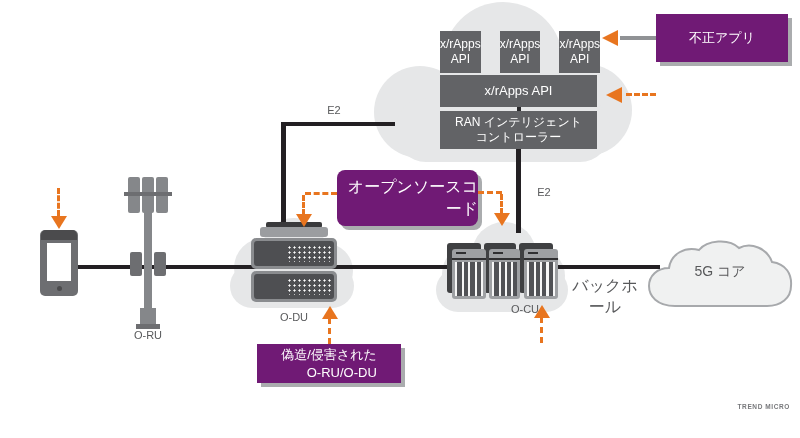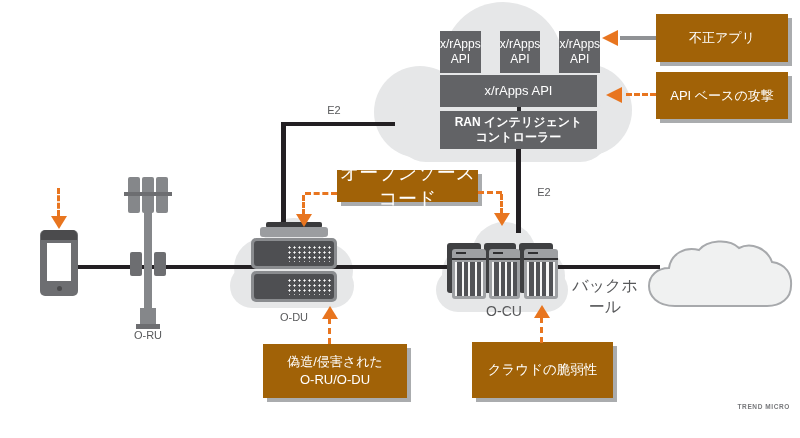--- a/index.html
+++ b/index.html
@@ -11,22 +11,22 @@
   .pre{white-space:pre-line;}
   
   .cloud{position:absolute;z-index:1;}
   
   .gbox{
     background:#626366;color:#fff;display:flex;align-items:center;justify-content:center;
     text-align:center;line-height:1.25;z-index:3;
   }
   
   .callout{
-    background:#a16207;color:#fff;display:flex;align-items:center;justify-content:center;
-    text-align:center;line-height:1.35;z-index:5;box-shadow:4px 4px 0 0 #aaacae;
+    background:#701a75;color:#fff;display:flex;align-items:center;justify-content:center;
+    text-align:right;line-height:1.35;z-index:5;box-shadow:4px 4px 0 0 #aaacae;
   }
   
   .line{background:#232023;z-index:2;}
   .grayline{background:#909295;z-index:4;}
   .dash-h{height:0;border-top:3px dashed #E8751F;z-index:5;}
   .dash-v{width:0;border-left:3px dashed #E8751F;z-index:5;}
   .tri{width:0;height:0;z-index:6;}
   .tri-left{border-top:8px solid transparent;border-bottom:8px solid transparent;border-right:16px solid #E8751F;}
   .tri-down{border-left:8px solid transparent;border-right:8px solid transparent;border-top:13px solid #E8751F;}
   .tri-up{border-left:8px solid transparent;border-right:8px solid transparent;border-bottom:13px solid #E8751F;}
@@ -68,47 +68,47 @@
   <svg class="cloud" style="left:430px;top:222px;" width="144" height="94" viewBox="0 0 144 94">
     <circle cx="42" cy="52" r="30" fill="#E6E7E8"></circle>
     <circle cx="74" cy="32" r="32" fill="#E6E7E8"></circle>
     <circle cx="107" cy="54" r="28" fill="#E6E7E8"></circle>
     <rect x="6" y="46" width="132" height="44" rx="22" fill="#E6E7E8"></rect>
   </svg>
 
   <svg class="cloud" style="left:645px;top:238px;" width="150" height="74" viewBox="0 0 150 74">
     <path d="M 30 68 C 12 68, 4 58, 4 48 C 4 38, 12 30, 24 30 C 26 16, 40 8, 54 12 C 62 2, 84 0, 94 10 C 106 4, 122 10, 127 24 C 141 26, 147 36, 146 48 C 146 60, 136 68, 122 68 Z" fill="#F0F1F1" stroke="#A7A9AC" stroke-width="2"></path>
   </svg>
+  <div class="abs slabel" style="left:660px;top:263px;width:120px;font-size:14px;">5G コア</div>
 
   <div class="abs line" style="left:78px;top:265px;width:582px;height:4px;"></div>
   <div class="abs line" style="left:283px;top:122px;width:112px;height:4px;"></div>
   <div class="abs line" style="left:281px;top:122px;width:5px;height:106px;"></div>
   <div class="abs line" style="left:516px;top:149px;width:5px;height:84px;"></div>
   <div class="abs slabel" style="left:322px;top:104px;width:24px;font-size:11px;">E2</div>
   <div class="abs slabel" style="left:532px;top:186px;width:24px;font-size:11px;">E2</div>
   <div class="abs slabel" style="left:570px;top:276px;width:70px;font-size:16px;">バックホール</div>
 
   <div class="abs" style="left:440px;top:31px;width:157px;height:42px;display:flex;gap:19px;z-index:3;">
     <div class="gbox pre" style="flex:1;font-size:12px;">x/rApps
 API</div>
     <div class="gbox pre" style="flex:1;font-size:12px;">x/rApps
 API</div>
     <div class="gbox pre" style="flex:1;font-size:12px;">x/rApps
 API</div>
   </div>
   <div class="abs gbox" style="left:440px;top:75px;width:157px;height:32px;font-size:13px;">x/rApps API</div>
   <div class="abs" style="left:517px;top:107px;width:4px;height:4px;background:#2a2a2c;z-index:3;"></div>
-  <div class="abs gbox pre" style="left:440px;top:111px;width:157px;height:38px;font-size:12px;font-weight:bold;">RAN インテリジェント
+  <div class="abs gbox pre" style="left:440px;top:111px;width:157px;height:38px;font-size:12px;">RAN インテリジェント
 コントローラー</div>
 
   <div class="abs callout" style="left:656px;top:14px;width:132px;height:48px;font-size:13px;">不正アプリ</div>
   <div class="abs grayline" style="left:620px;top:36px;width:36px;height:4px;"></div>
   <div class="abs tri tri-left" style="left:602px;top:30px;"></div>
 
-  <div class="abs callout" style="left:656px;top:72px;width:132px;height:47px;font-size:13px;">API ベースの攻撃</div>
   <div class="abs dash-h" style="left:626px;top:93px;width:30px;"></div>
   <div class="abs tri tri-left" style="left:606px;top:87px;"></div>
 
   <div class="abs dash-v" style="left:57px;top:188px;height:28px;"></div>
   <div class="abs tri tri-down" style="left:51px;top:216px;"></div>
 
   <div class="abs icon" style="left:40px;top:230px;width:38px;height:66px;background:#6d6e71;border-radius:5px;">
     <div style="position:absolute;left:1px;top:0;right:1px;height:10px;background:#4b4b4d;border-radius:5px 5px 0 0;"></div>
     <div style="position:absolute;left:7px;top:13px;width:24px;height:38px;background:#ffffff;"></div>
     <div style="position:absolute;left:17px;bottom:5px;width:5px;height:5px;border-radius:50%;background:#4b4b4d;"></div>
@@ -149,34 +149,33 @@
       <div class="rack-face"></div>
   </div>
   <div class="abs rack" style="left:489px;top:249px;width:31px;height:50px;">
     <div class="rack-top"></div>
       <div class="rack-face"></div>
   </div>
   <div class="abs rack" style="left:524px;top:249px;width:34px;height:50px;">
     <div class="rack-top"></div>
       <div class="rack-face"></div>
   </div>
-  <div class="abs slabel" style="left:478px;top:303px;width:52px;font-size:14px;">O-CU</div>
+  <div class="abs slabel" style="left:499px;top:303px;width:52px;font-size:11px;">O-CU</div>
 
-  <div class="abs callout" style="left:337px;top:170px;width:141px;height:32px;font-size:19px;">オープンソースコード</div>
+  <div class="abs callout" style="left:337px;top:170px;width:141px;height:56px;font-size:16px;border-radius:8px;">オープンソースコード</div>
   <div class="abs dash-h" style="left:305px;top:192px;width:32px;"></div>
   <div class="abs dash-v" style="left:302px;top:195px;height:20px;"></div>
   <div class="abs tri tri-down" style="left:296px;top:214px;"></div>
   <div class="abs dash-h" style="left:478px;top:191px;width:24px;"></div>
   <div class="abs dash-v" style="left:500px;top:194px;height:20px;"></div>
   <div class="abs tri tri-down" style="left:494px;top:213px;"></div>
 
-  <div class="abs callout pre" style="left:257px;top:344px;width:144px;height:54px;font-size:13px;margin-left:6px;">偽造/侵害された
+  <div class="abs callout pre" style="left:257px;top:344px;width:144px;height:39px;font-size:13px;">偽造/侵害された
 O-RU/O-DU</div>
   <div class="abs dash-v" style="left:328px;top:318px;height:26px;"></div>
   <div class="abs tri tri-up" style="left:322px;top:306px;"></div>
 
-  <div class="abs callout" style="left:472px;top:342px;width:141px;height:56px;font-size:13.5px;">クラウドの脆弱性</div>
   <div class="abs dash-v" style="left:540px;top:317px;height:26px;"></div>
   <div class="abs tri tri-up" style="left:534px;top:305px;"></div>
 
   <div class="abs" style="left:726px;top:403px;width:64px;font-size:6.5px;letter-spacing:0.6px;color:#77787b;text-align:right;font-weight:bold;z-index:4;">TREND MICRO</div>
 
 </div>
 
 </body></html>

